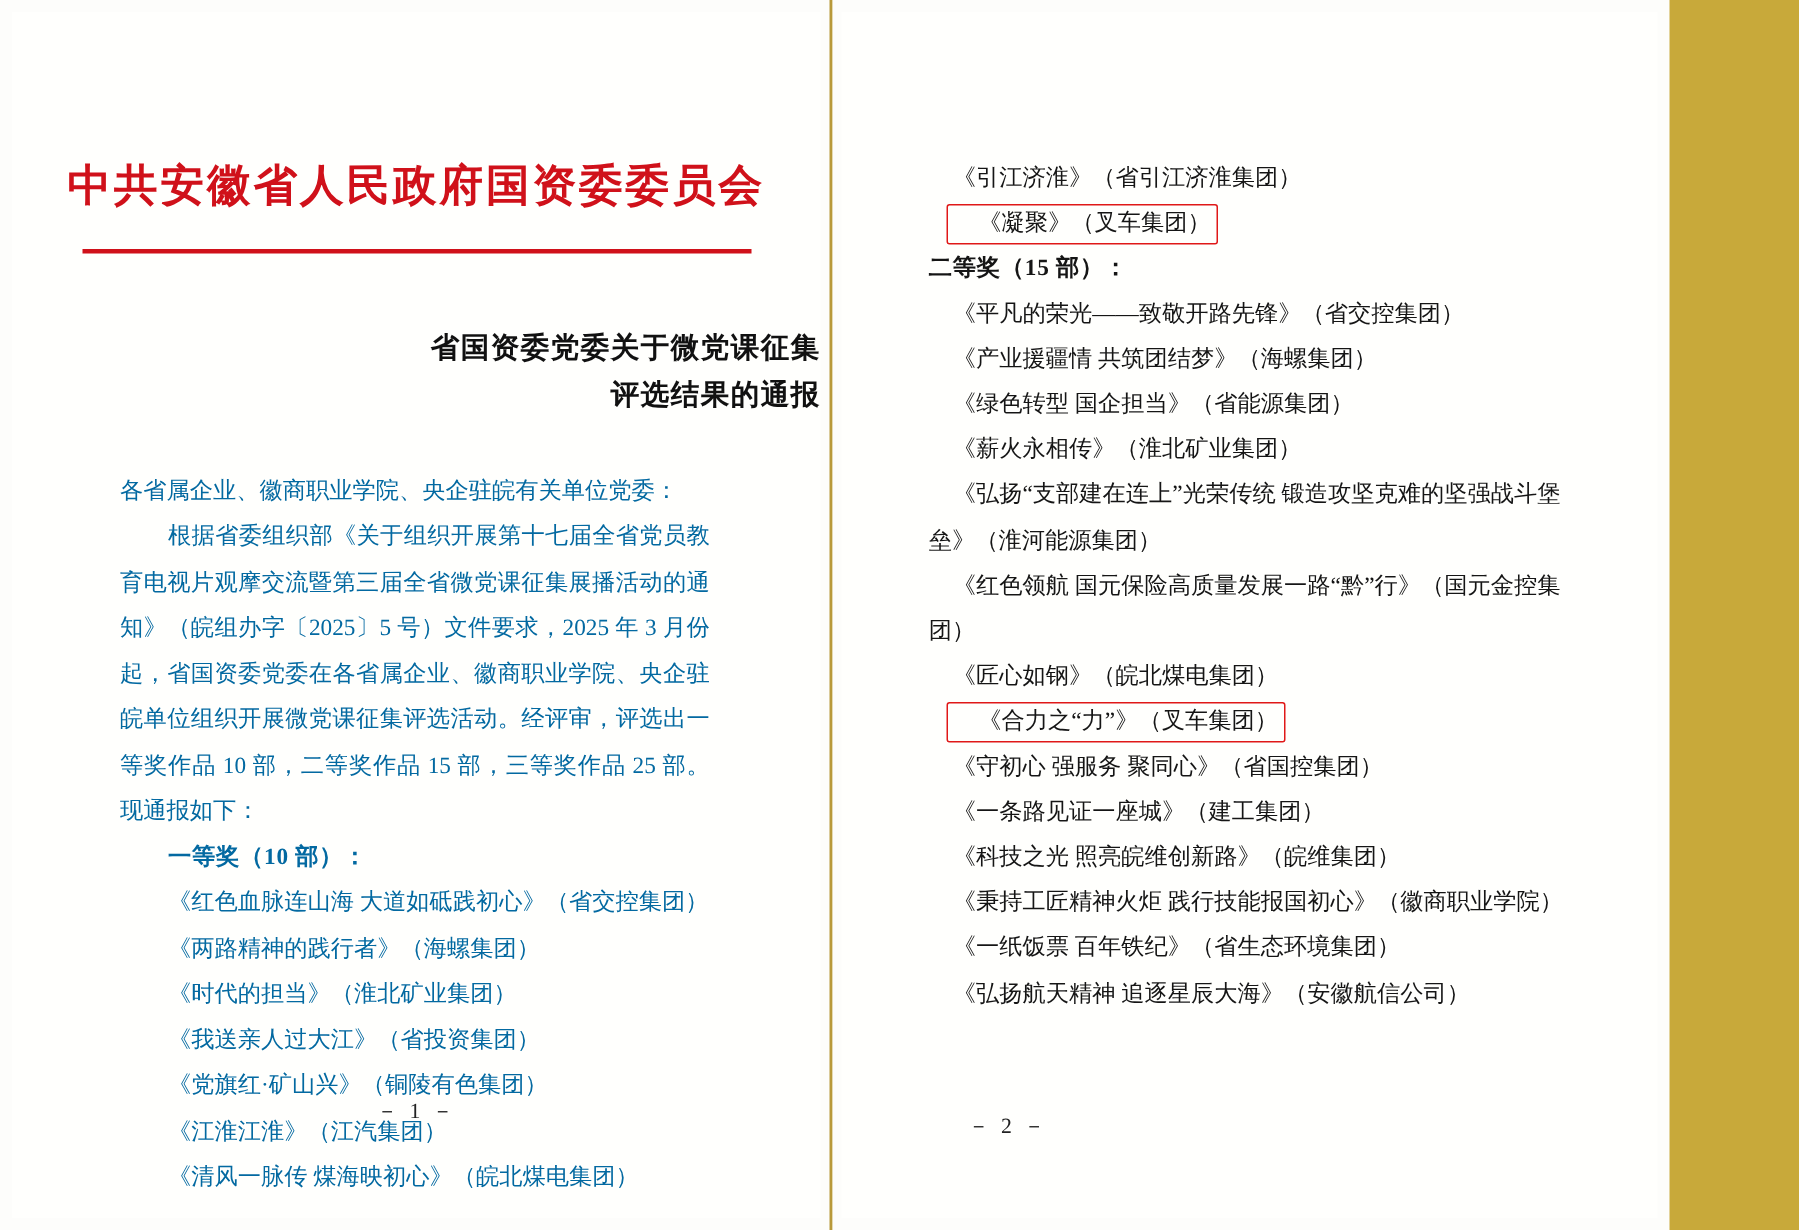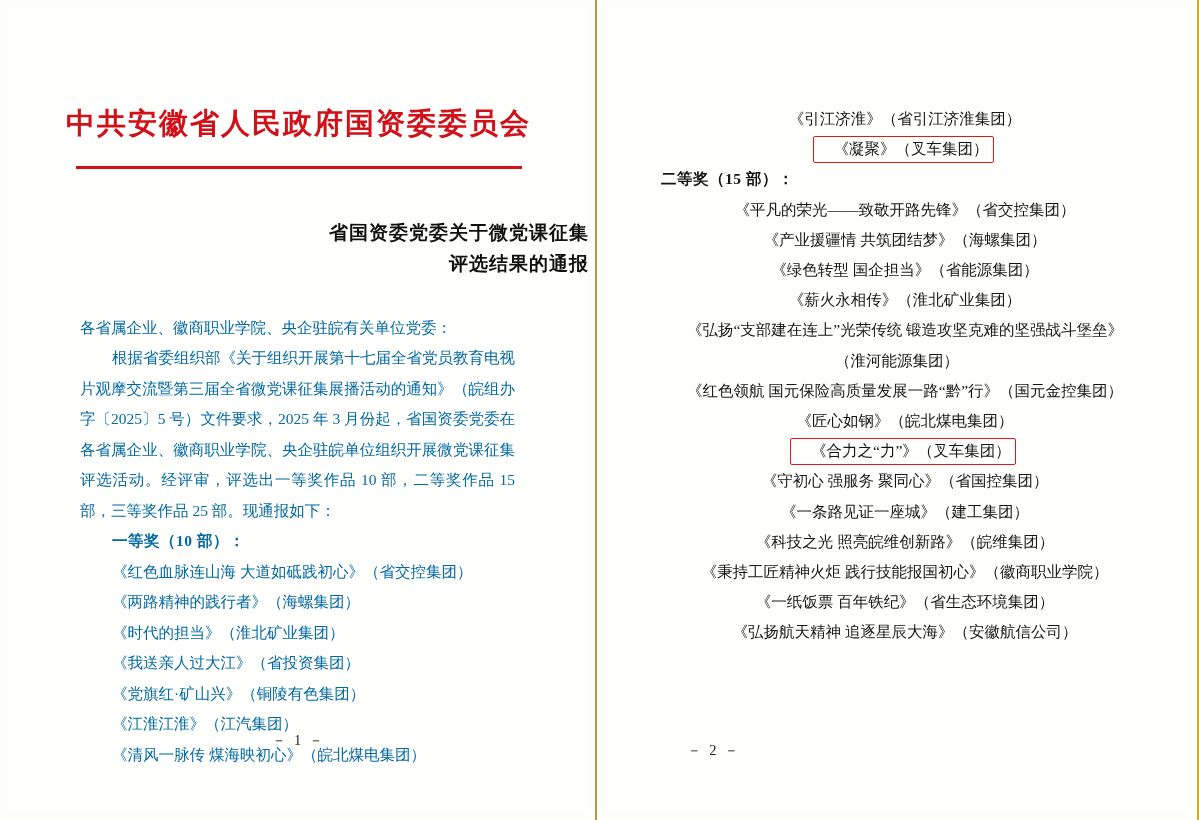--- a/index.html
+++ b/index.html
@@ -8,21 +8,21 @@
     background: #c8a93a;
   }
   body {
     width: 1199px;
     height: 820px;
     font-family: "Liberation Serif", "DejaVu Serif", serif;
     overflow: hidden;
   }
   .scan {
     position: relative;
-    width: 1197px;
+    width: 1113px;
     height: 820px;
     background: #c9ab3c;
     box-sizing: border-box;
     display: flex;
     border-radius: 21px;
   }
   .page {
     position: relative;
     background: #fdfdfb;
     box-sizing: border-box;
@@ -104,21 +104,21 @@
     color: #222;
     letter-spacing: 2px;
   }
   
   .body-right {
     margin: 96px 56px 0 58px;
     font-size: 15.5px;
     line-height: 30.2px;
     color: #151515;
   }
-  .r-entry { text-indent: 16px; text-align: center; }
+  .r-entry { text-indent: 16px; }
   .r-head { text-indent: 0px; font-weight: bold; letter-spacing: 0.5px; }
   .hl {
     display: inline-block;
     border: 1.6px solid #e01818;
     border-radius: 2px;
     padding: 0px 4px 1px 4px;
     margin-left: -4px;
     line-height: 24px;
   }
   .pg-right-num {

